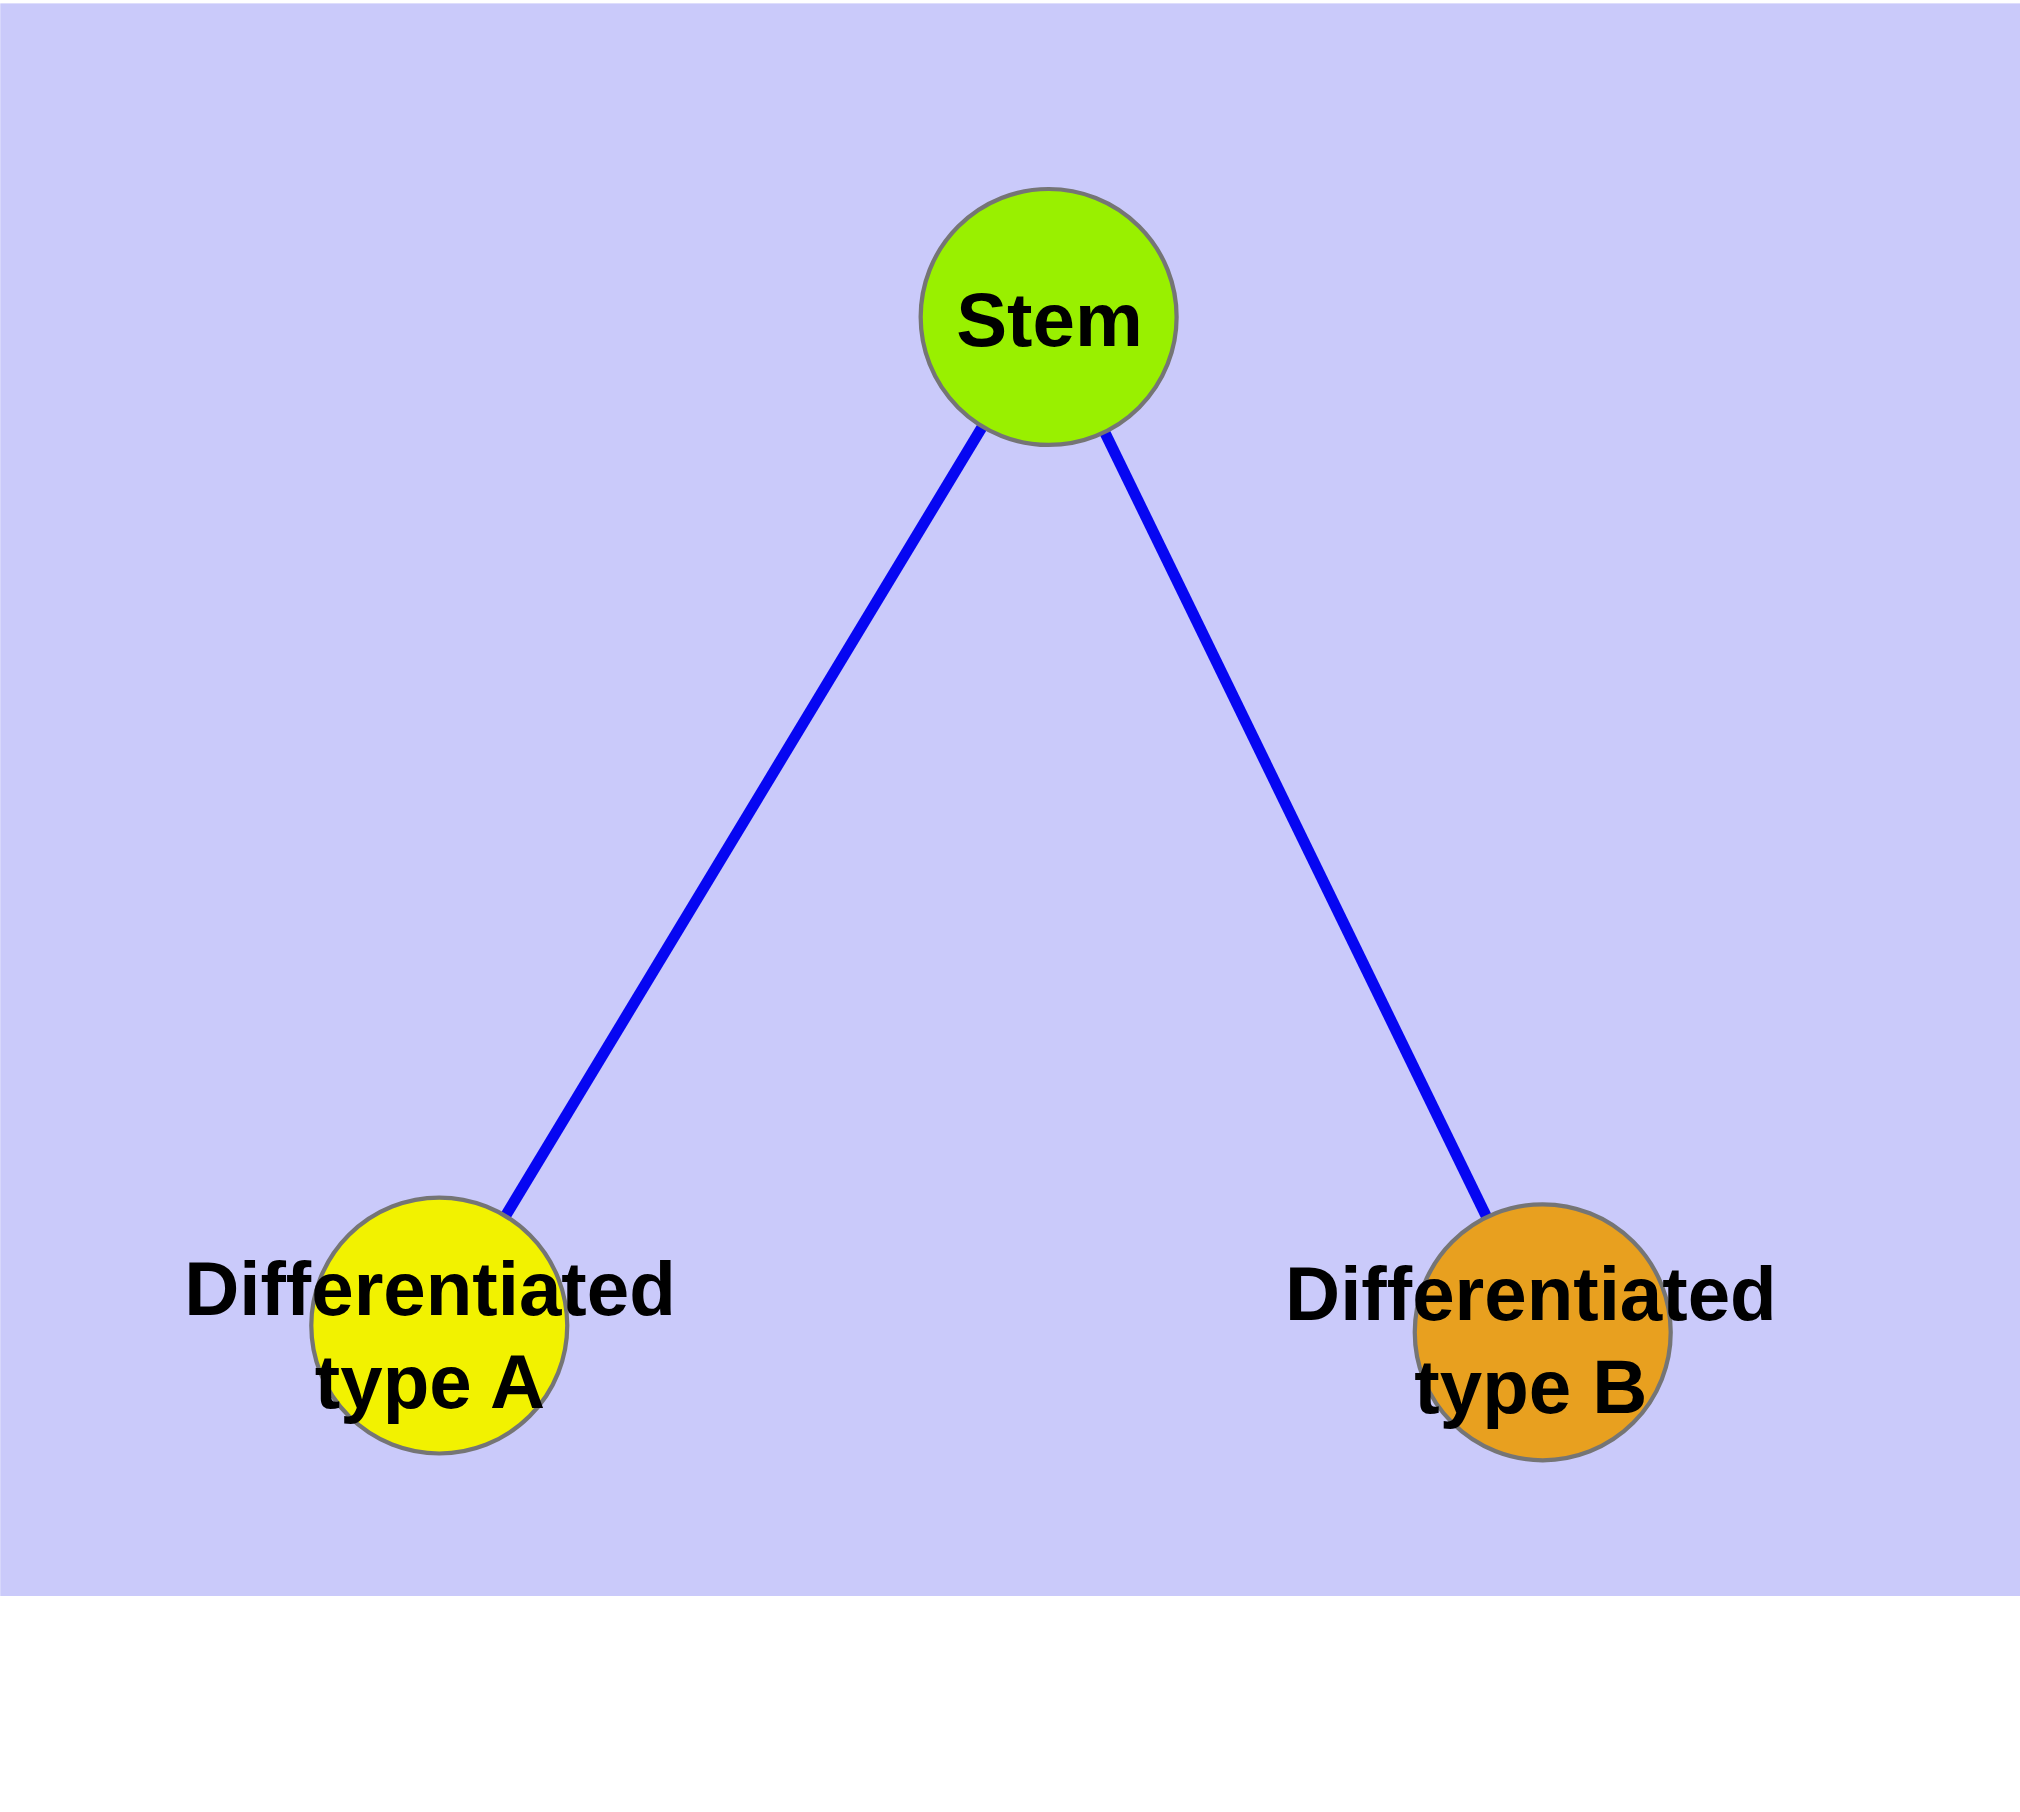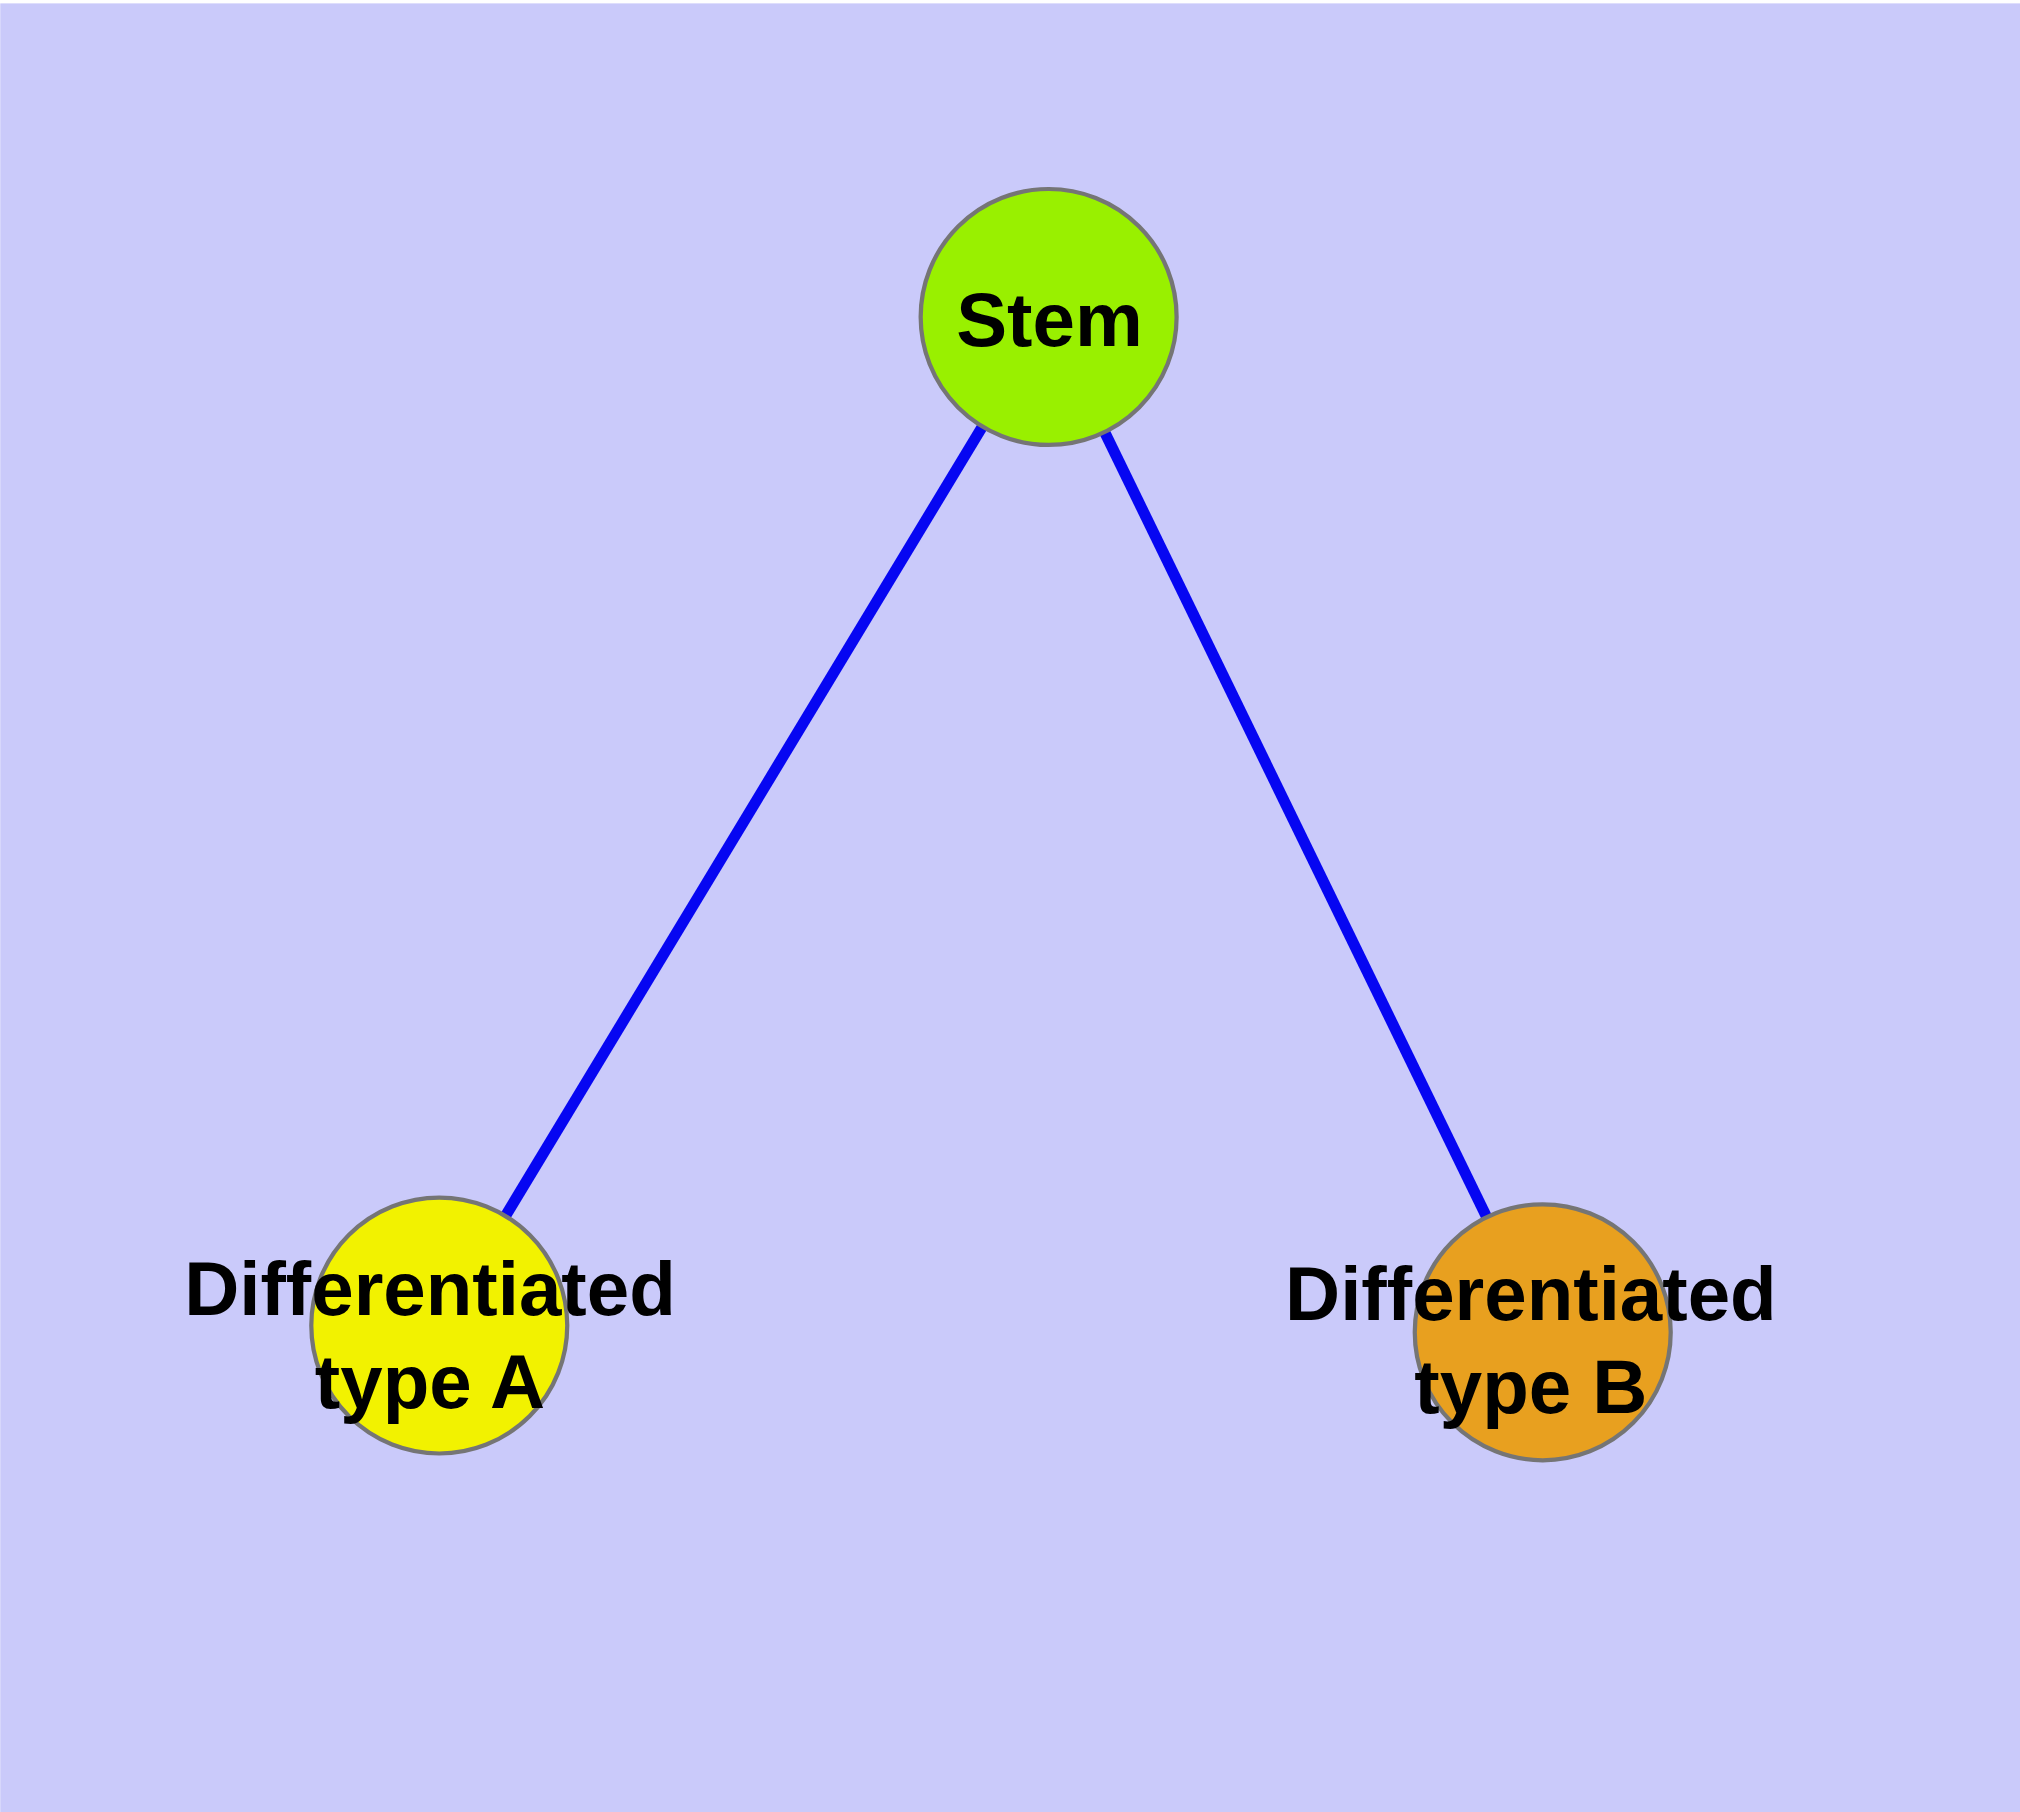--- a/index.html
+++ b/index.html
@@ -4,21 +4,21 @@
 <style>
   html, body {
     margin: 0;
     padding: 0;
     background: #ffffff;
     font-family: "Liberation Sans", sans-serif;
   }
   .canvas {
     position: relative;
     width: 2021px;
-    height: 1812px;
+    height: 1596px;
     background: #ffffff;
     overflow: hidden;
   }
   .graph-svg {
     display: block;
     width: 2021px;
     height: 1812px;
   }
   .edge {
     stroke-width: 13px;

